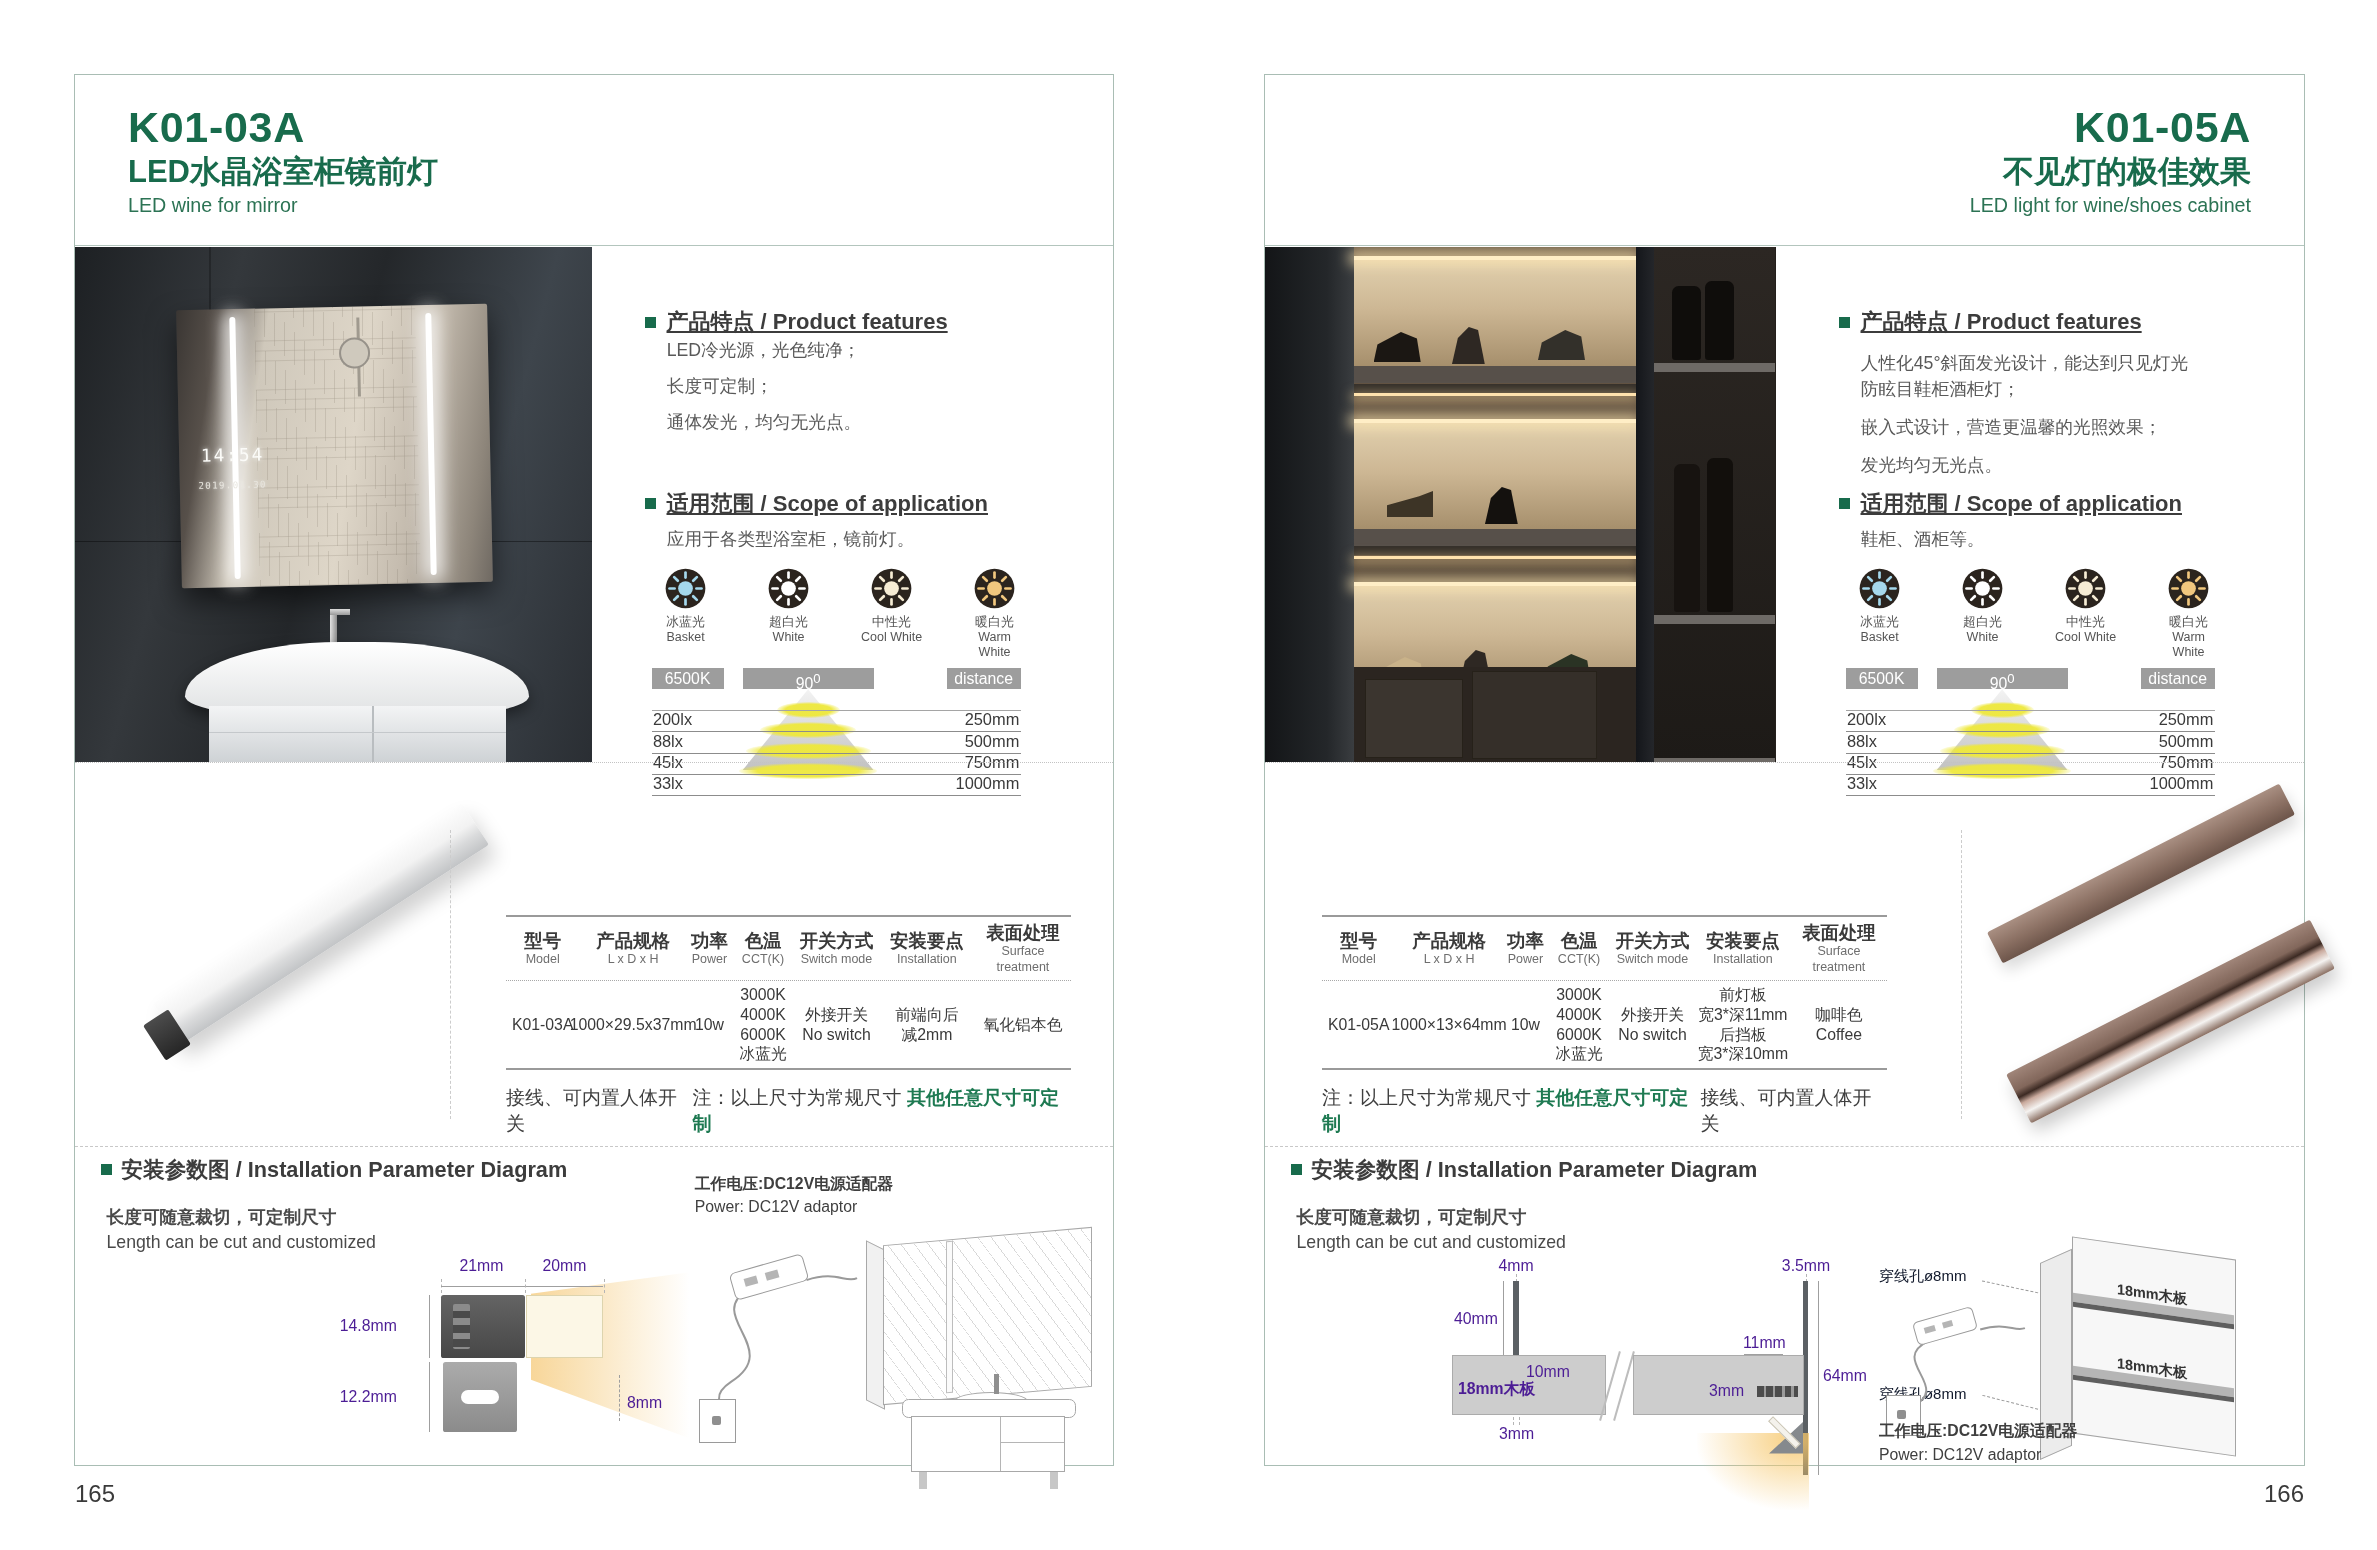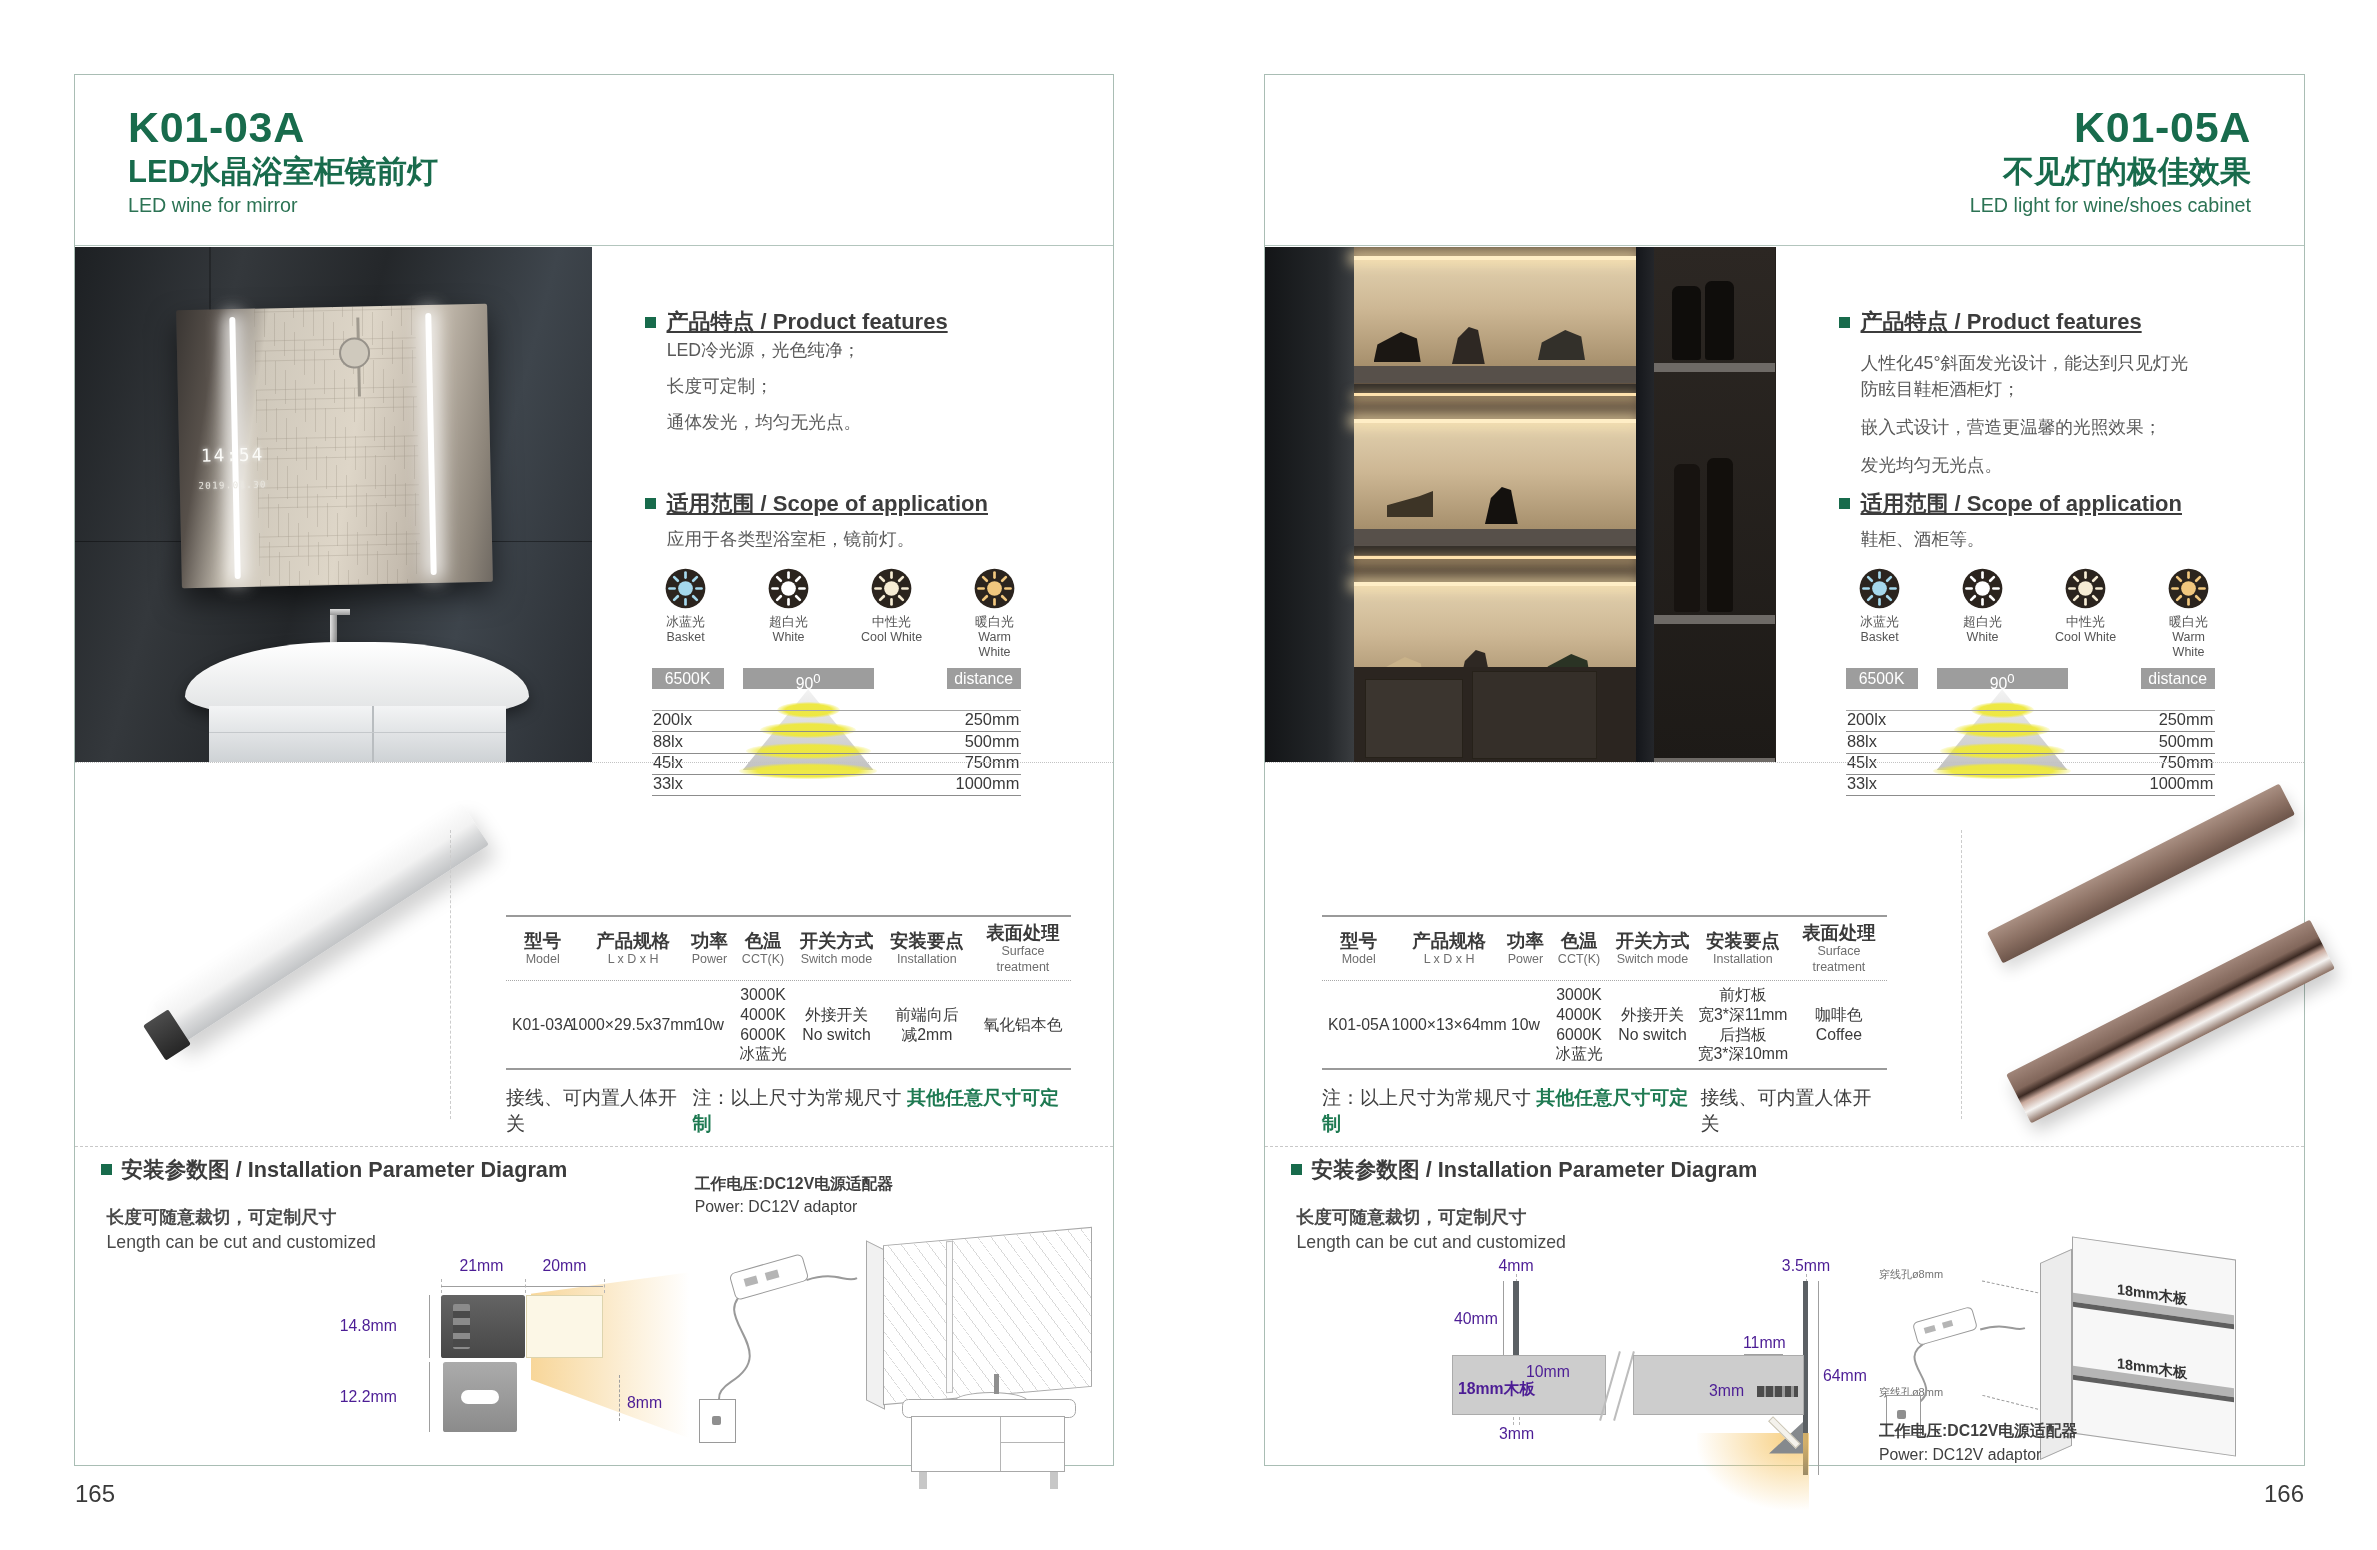--- a/index.html
+++ b/index.html
@@ -259,21 +259,21 @@
   .cb-lip{position:absolute;left:198px;width:161px;height:5.3px;background:#5f5f5f;transform:skewY(8deg);}
   .cb-boardlab{position:absolute;font-size:14.4px;font-weight:700;color:#333;transform:skewY(8deg);}
   .cb-lead{position:absolute;border-top:1.3px dashed #9a9a9a;}
   .cb-adp{position:absolute;left:39px;top:84px;width:60px;height:22px;border:1.3px solid #9a9a9a;
     border-radius:5.3px;transform:rotate(-16deg);background:#fff;}
   .cb-adp::before,.cb-adp::after{content:"";position:absolute;top:6.6px;width:10.5px;height:6.6px;background:#b5b5b5;}
   .cb-adp::before{left:9.2px;} .cb-adp::after{left:27.6px;}
   .cb-plate{position:absolute;left:10.5px;top:165px;width:33px;height:39px;border:1.3px solid #9a9a9a;background:#fff;}
   .cb-plate::after{content:"";position:absolute;left:10.5px;top:14.4px;width:8.5px;height:8.5px;background:#8f8f8f;border-radius:2px;}
   .cordsvg{position:absolute;pointer-events:none;}
-  .holelab{position:absolute;font-size:11px;color:#737373;text-align:center;}
+  .holelab{position:absolute;font-size:15px;color:#0f172a;text-align:center;}
 </style>
 </head>
 <body>
 
 <div class="card left">
 
   <div class="card-header">
     <div class="hdr-inner">
       <div class="hdr-model">K01-03A</div>
       <div class="hdr-cn">LED水晶浴室柜镜前灯</div>

